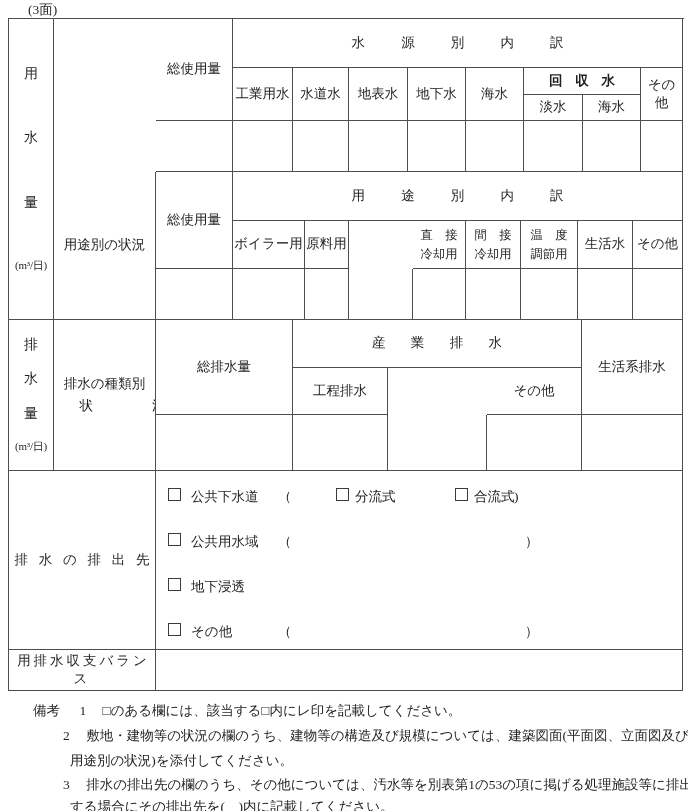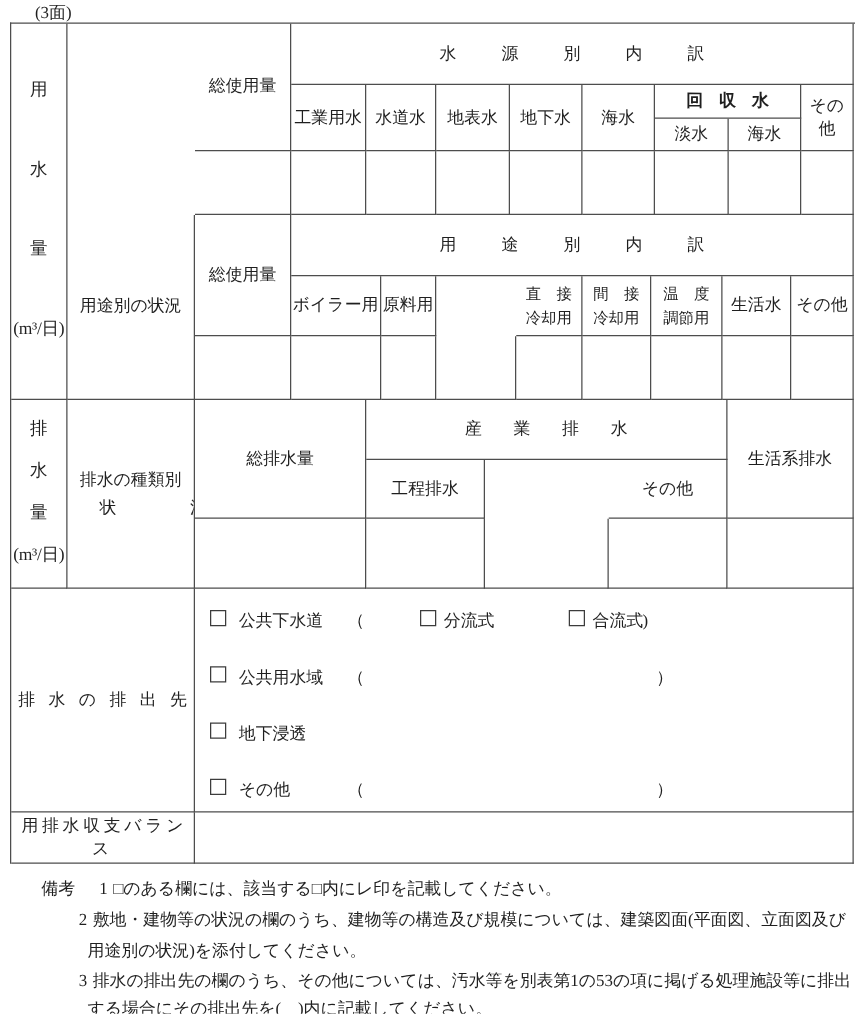--- a/index.html
+++ b/index.html
@@ -11,38 +11,38 @@
   #tbl{left:8px;top:18px;width:675px;height:672px;
        border-left:1px solid #4d4d4d;border-top:1px solid #4d4d4d;}
   .cell{position:absolute;box-sizing:border-box;
         border-right:1px solid #4d4d4d;border-bottom:1px solid #4d4d4d;
         display:flex;align-items:center;justify-content:center;
         text-align:center;font-size:13.5px;line-height:1.35;overflow:hidden;}
   .small{font-size:12.3px;line-height:1.5;}
   .two-line{white-space:pre-line;}
   .vert{flex-direction:column;justify-content:space-evenly;}
   .vert .ch{font-size:14px;}
-  .unit{font-size:14px;letter-spacing:-0.02em;}
+  .unit{font-size:11px;letter-spacing:-0.02em;}
   .spread{display:inline-block;text-align:justify;text-align-last:justify;
           text-justify:inter-character;}
   .w212{width:212px;} .w130{width:130px;} .w66{width:66px;font-weight:bold;}
   .w135{width:135px;} .w86{width:86px;}
   .ls{letter-spacing:0.22em;text-indent:0.22em;}
   .col2{flex-direction:column;justify-content:center;}
   .col2 .l2{margin-top:4px;margin-left:36px;}
   
   .outlet-cell{justify-content:flex-start;align-items:flex-start;}
   .cb-row{position:absolute;left:0;height:20px;width:100%;}
   .cb-row span{position:absolute;white-space:nowrap;font-size:13.5px;top:0;}
   .cb{position:absolute;width:11px;height:11px;top:3px;
       border:1px solid #3c3c3c;background:#fff;}
   
   .note-line{position:absolute;white-space:nowrap;font-size:13.5px;}
   .note-line .gap1{margin-left:16px;}
-  .note-line .gap2{margin-left:1px;}
+  .note-line .gap2{margin-left:13px;}
 </style>
 </head>
 <body>
 
 <div class="abs" id="page-label">(3面)</div>
 
 <div class="abs" id="tbl">
 
   <div class="cell vert" style="left:0;top:0;width:45px;height:301px">
     <span class="ch">用</span>

